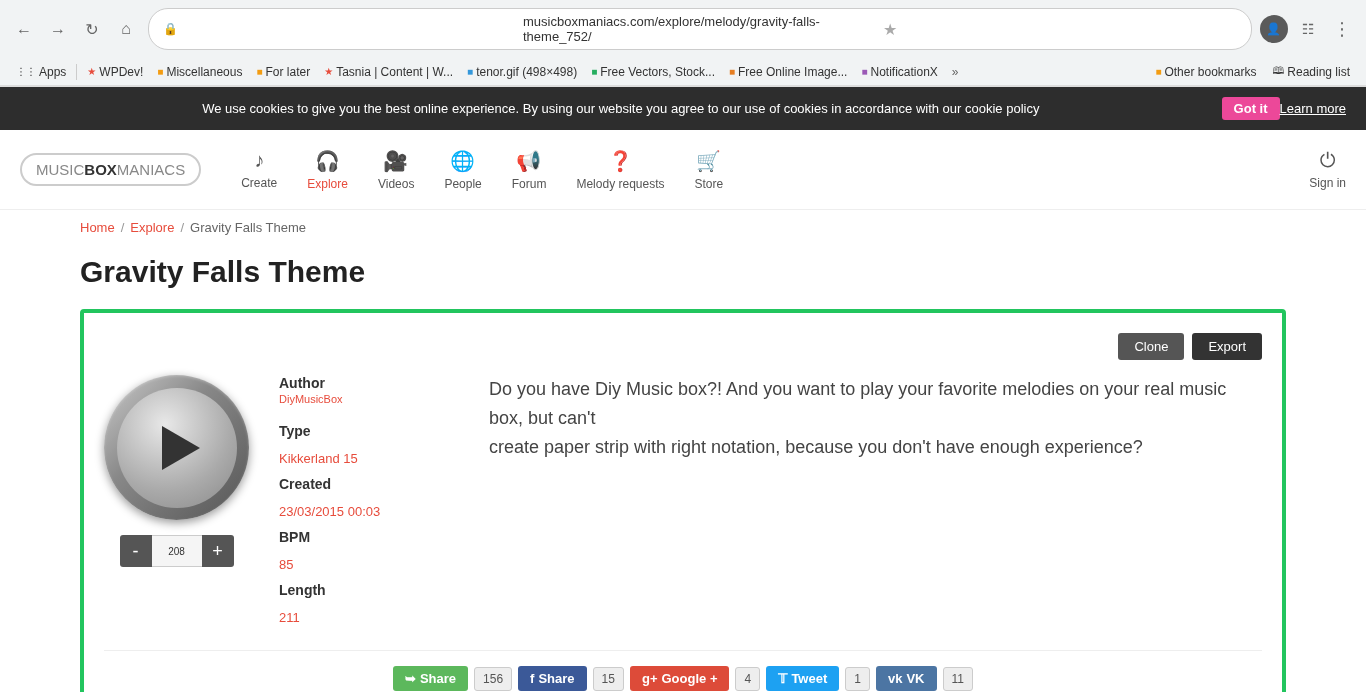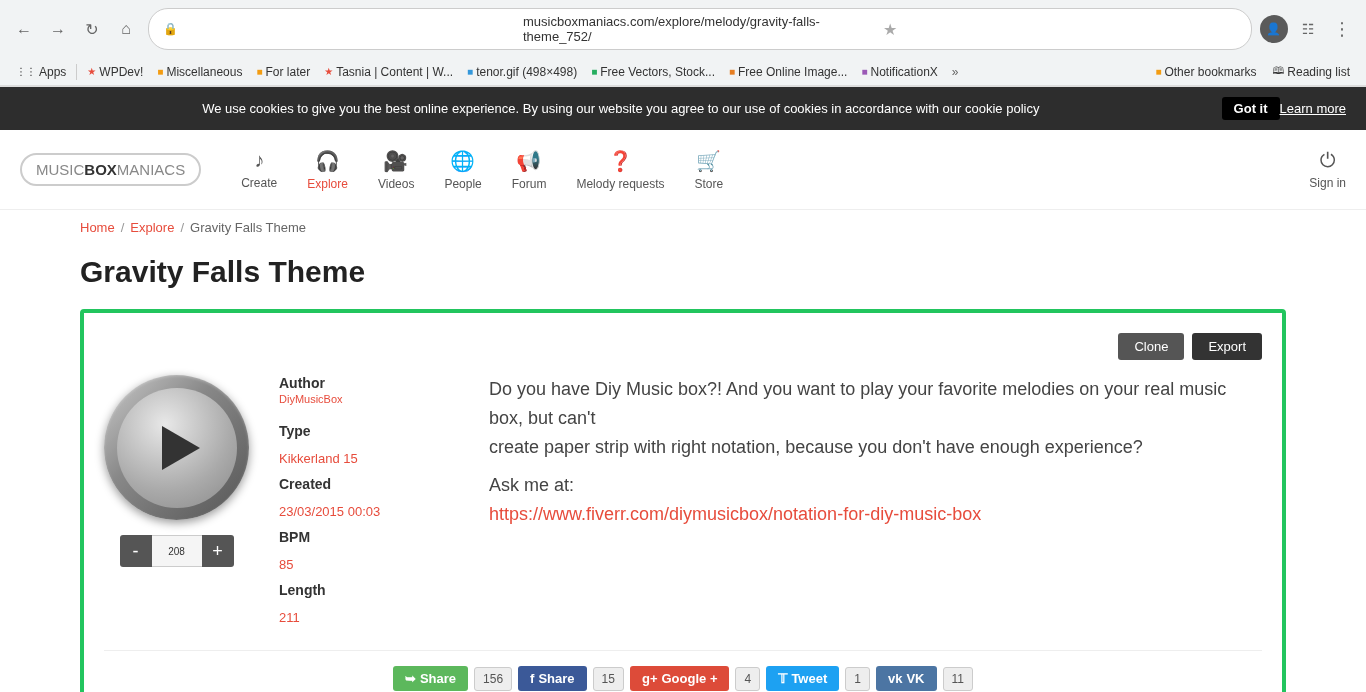--- a/index.html
+++ b/index.html
@@ -19,21 +19,21 @@
     .bookmarks-bar { display: flex; align-items: center; padding: 3px 10px; gap: 2px; background: #f1f3f4; border-bottom: 1px solid #ddd; font-size: 12px; overflow: hidden; white-space: nowrap; }
     .bookmark-item { display: flex; align-items: center; gap: 3px; padding: 2px 6px; border-radius: 3px; cursor: pointer; color: #333; text-decoration: none; }
     .bookmark-icon { font-size: 10px; }
     .bm-apps { color: #333; font-weight: 500; }
     .bm-divider { width: 1px; height: 16px; background: #ccc; margin: 0 2px; }
     .bm-more { color: #666; }
 
     
     .cookie-banner { background: #2d2d2d; color: #fff; text-align: center; padding: 10px 20px; font-size: 13px; display: flex; align-items: center; justify-content: center; }
     .cookie-banner-text { flex: 1; text-align: center; }
-    .cookie-got-it { background: #000000; color: #fff; border: none; padding: 4px 12px; border-radius: 3px; cursor: pointer; font-size: 13px; font-weight: bold; }
+    .cookie-got-it { background: #ec4899; color: #fff; border: none; padding: 4px 12px; border-radius: 3px; cursor: pointer; font-size: 13px; font-weight: bold; }
     .cookie-learn-more { color: #fff; text-decoration: underline; cursor: pointer; font-size: 13px; }
 
     
     .site-header { display: flex; align-items: center; padding: 0 20px; border-bottom: 1px solid #eee; height: 80px; }
     .logo { border: 2px solid #ccc; border-radius: 30px; padding: 6px 14px; margin-right: 40px; font-size: 15px; }
     .logo-music { color: #888; font-weight: normal; }
     .logo-box { color: #333; font-weight: bold; }
     .logo-maniacs { color: #888; font-weight: normal; }
     .site-nav { display: flex; align-items: center; gap: 30px; flex: 1; }
     .nav-item { display: flex; flex-direction: column; align-items: center; gap: 4px; cursor: pointer; text-decoration: none; color: #555; font-size: 12px; }
@@ -253,24 +253,20 @@
         <div class="meta-value-plain">23/03/2015 00:03</div>
         <div class="meta-label">BPM</div>
         <div class="meta-value-plain">85</div>
         <div class="meta-label">Length</div>
         <div class="meta-value-plain">211</div>
       </div>
 
       <div class="card-description">
         <p>Do you have Diy Music box?! And you want to play your favorite melodies on your real music box, but can't</p>
         <p>create paper strip with right notation, because you don't have enough experience?</p>
-        <div class="ask-me">
-          <p>Ask me at:</p>
-          <a class="card-desc-link">https://www.fiverr.com/diymusicbox/notation-for-diy-music-box</a>
-        </div>
       </div>
     </div>
 
     <div class="share-bar">
       <button class="share-btn share-btn-green">
         <span>➥</span>
         <span>Share</span>
       </button>
       <span class="share-count">156</span>
 

